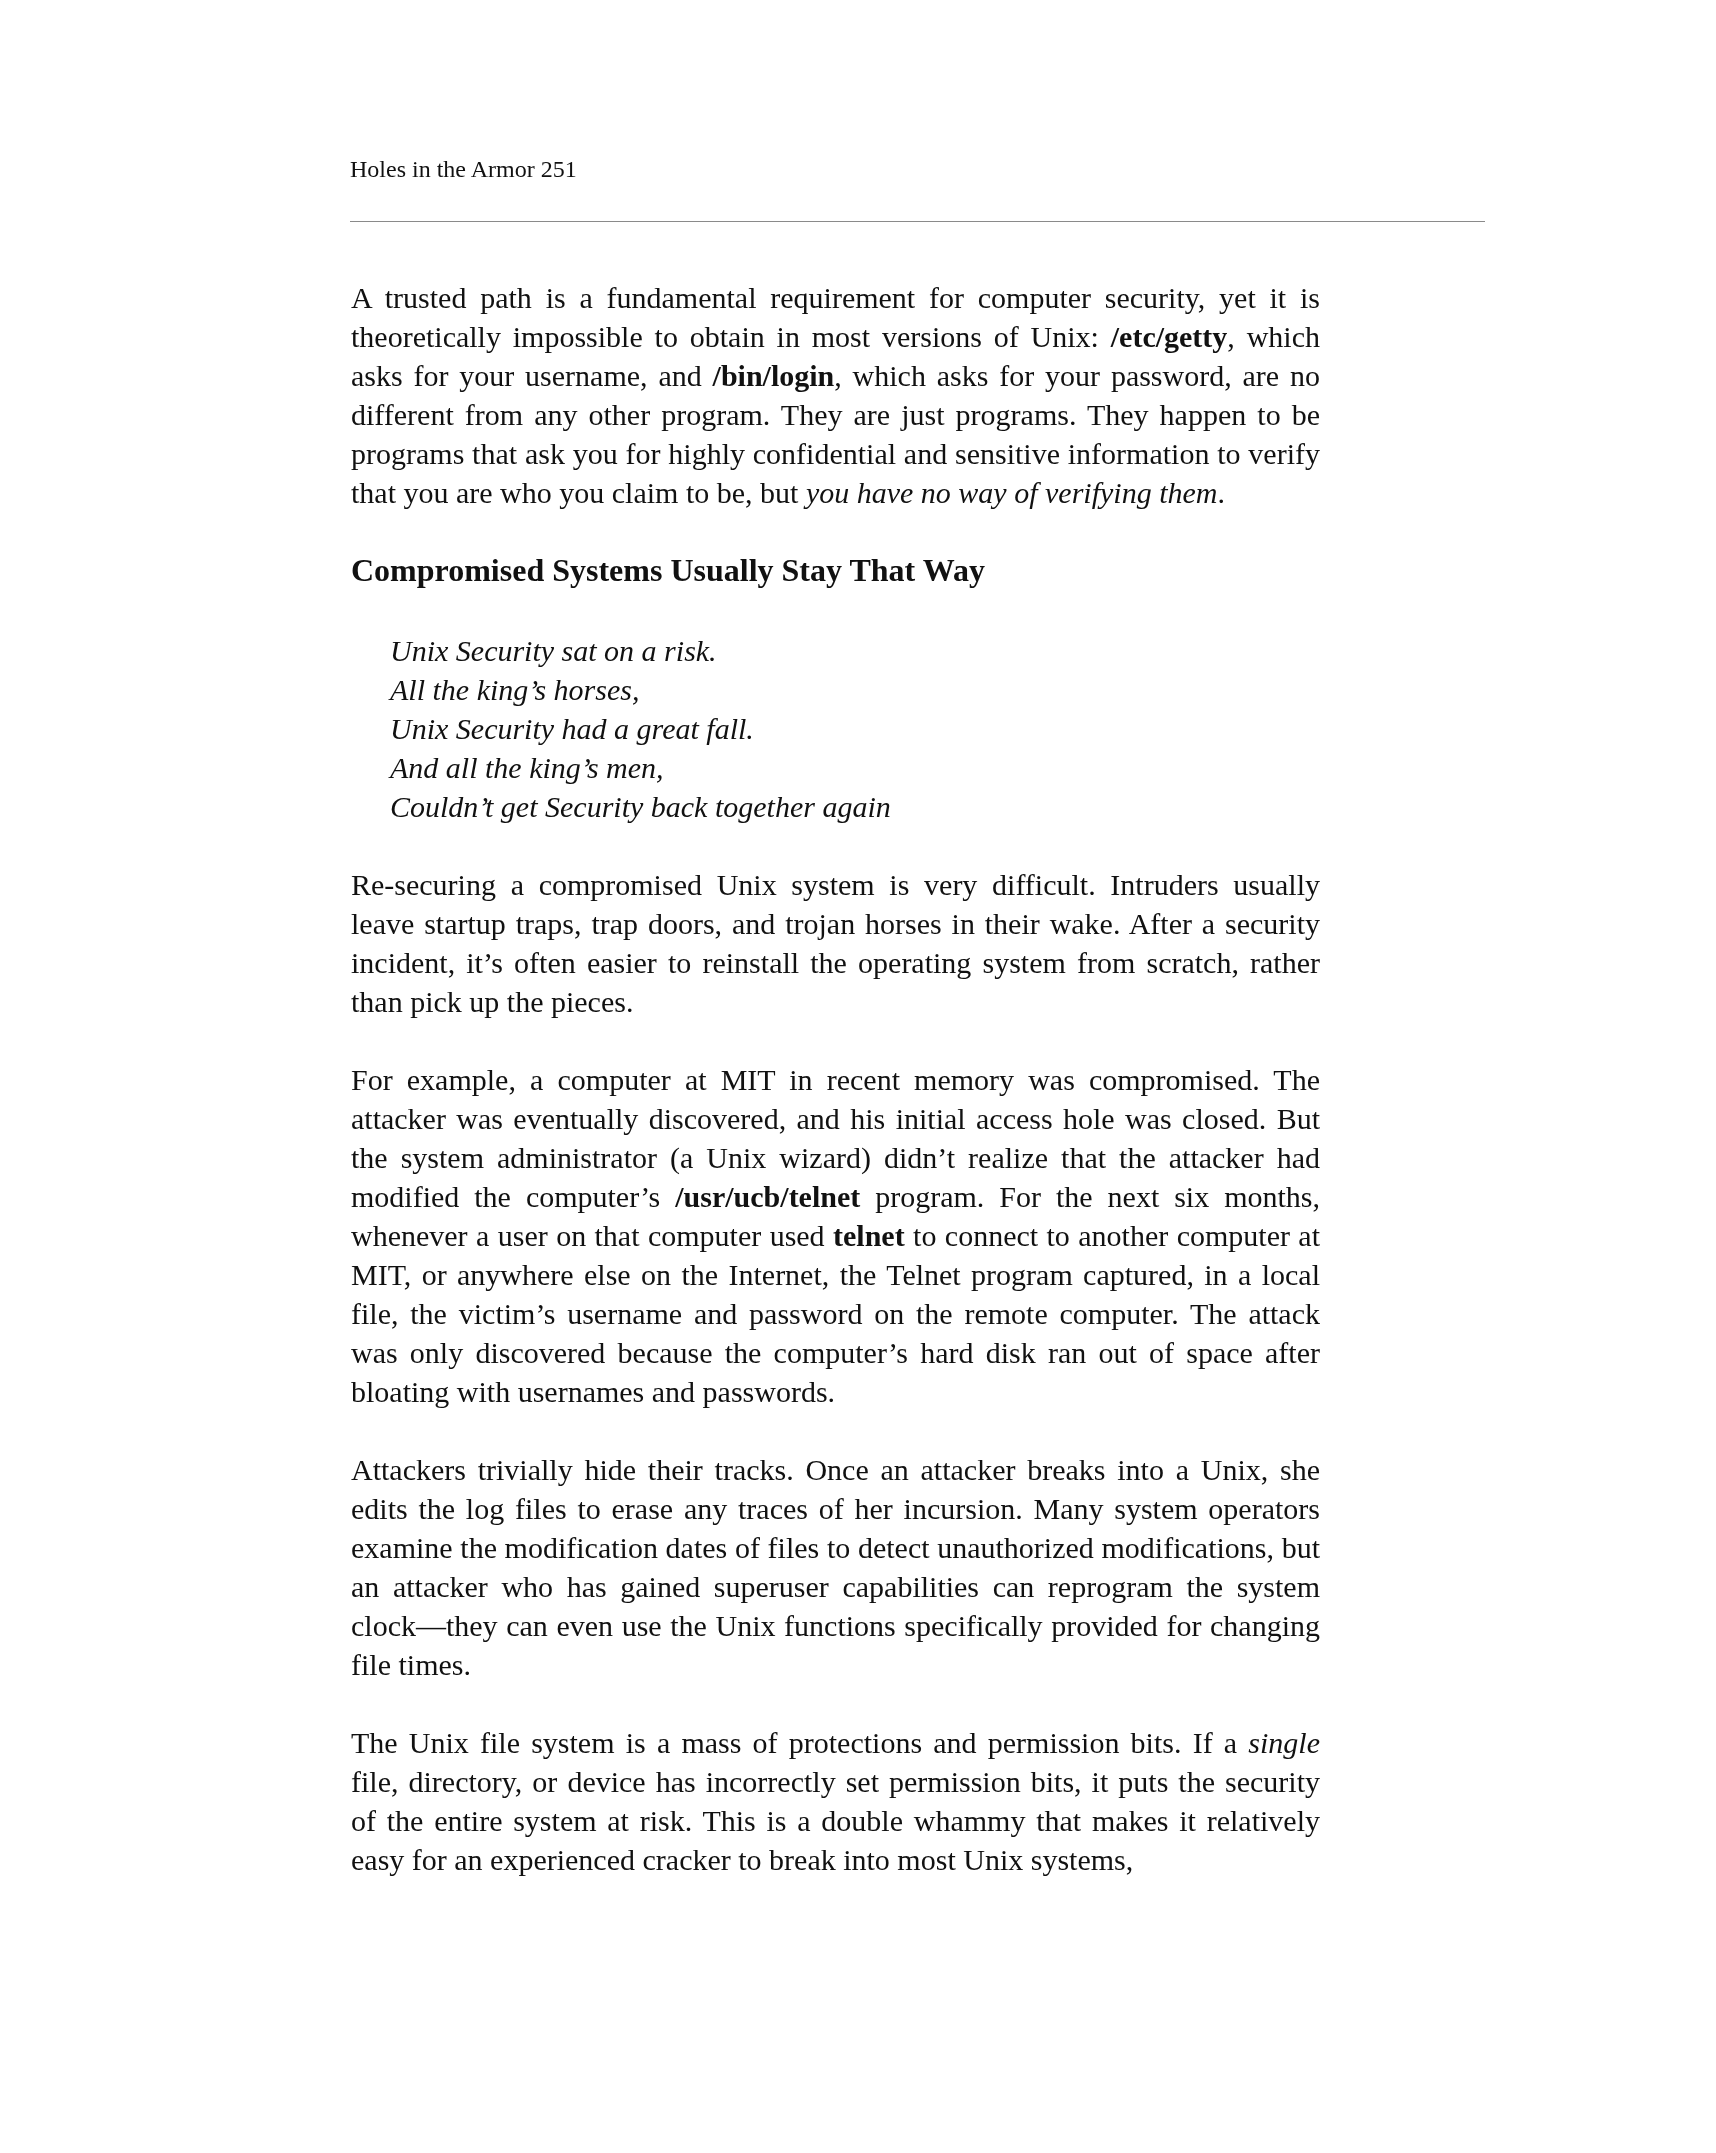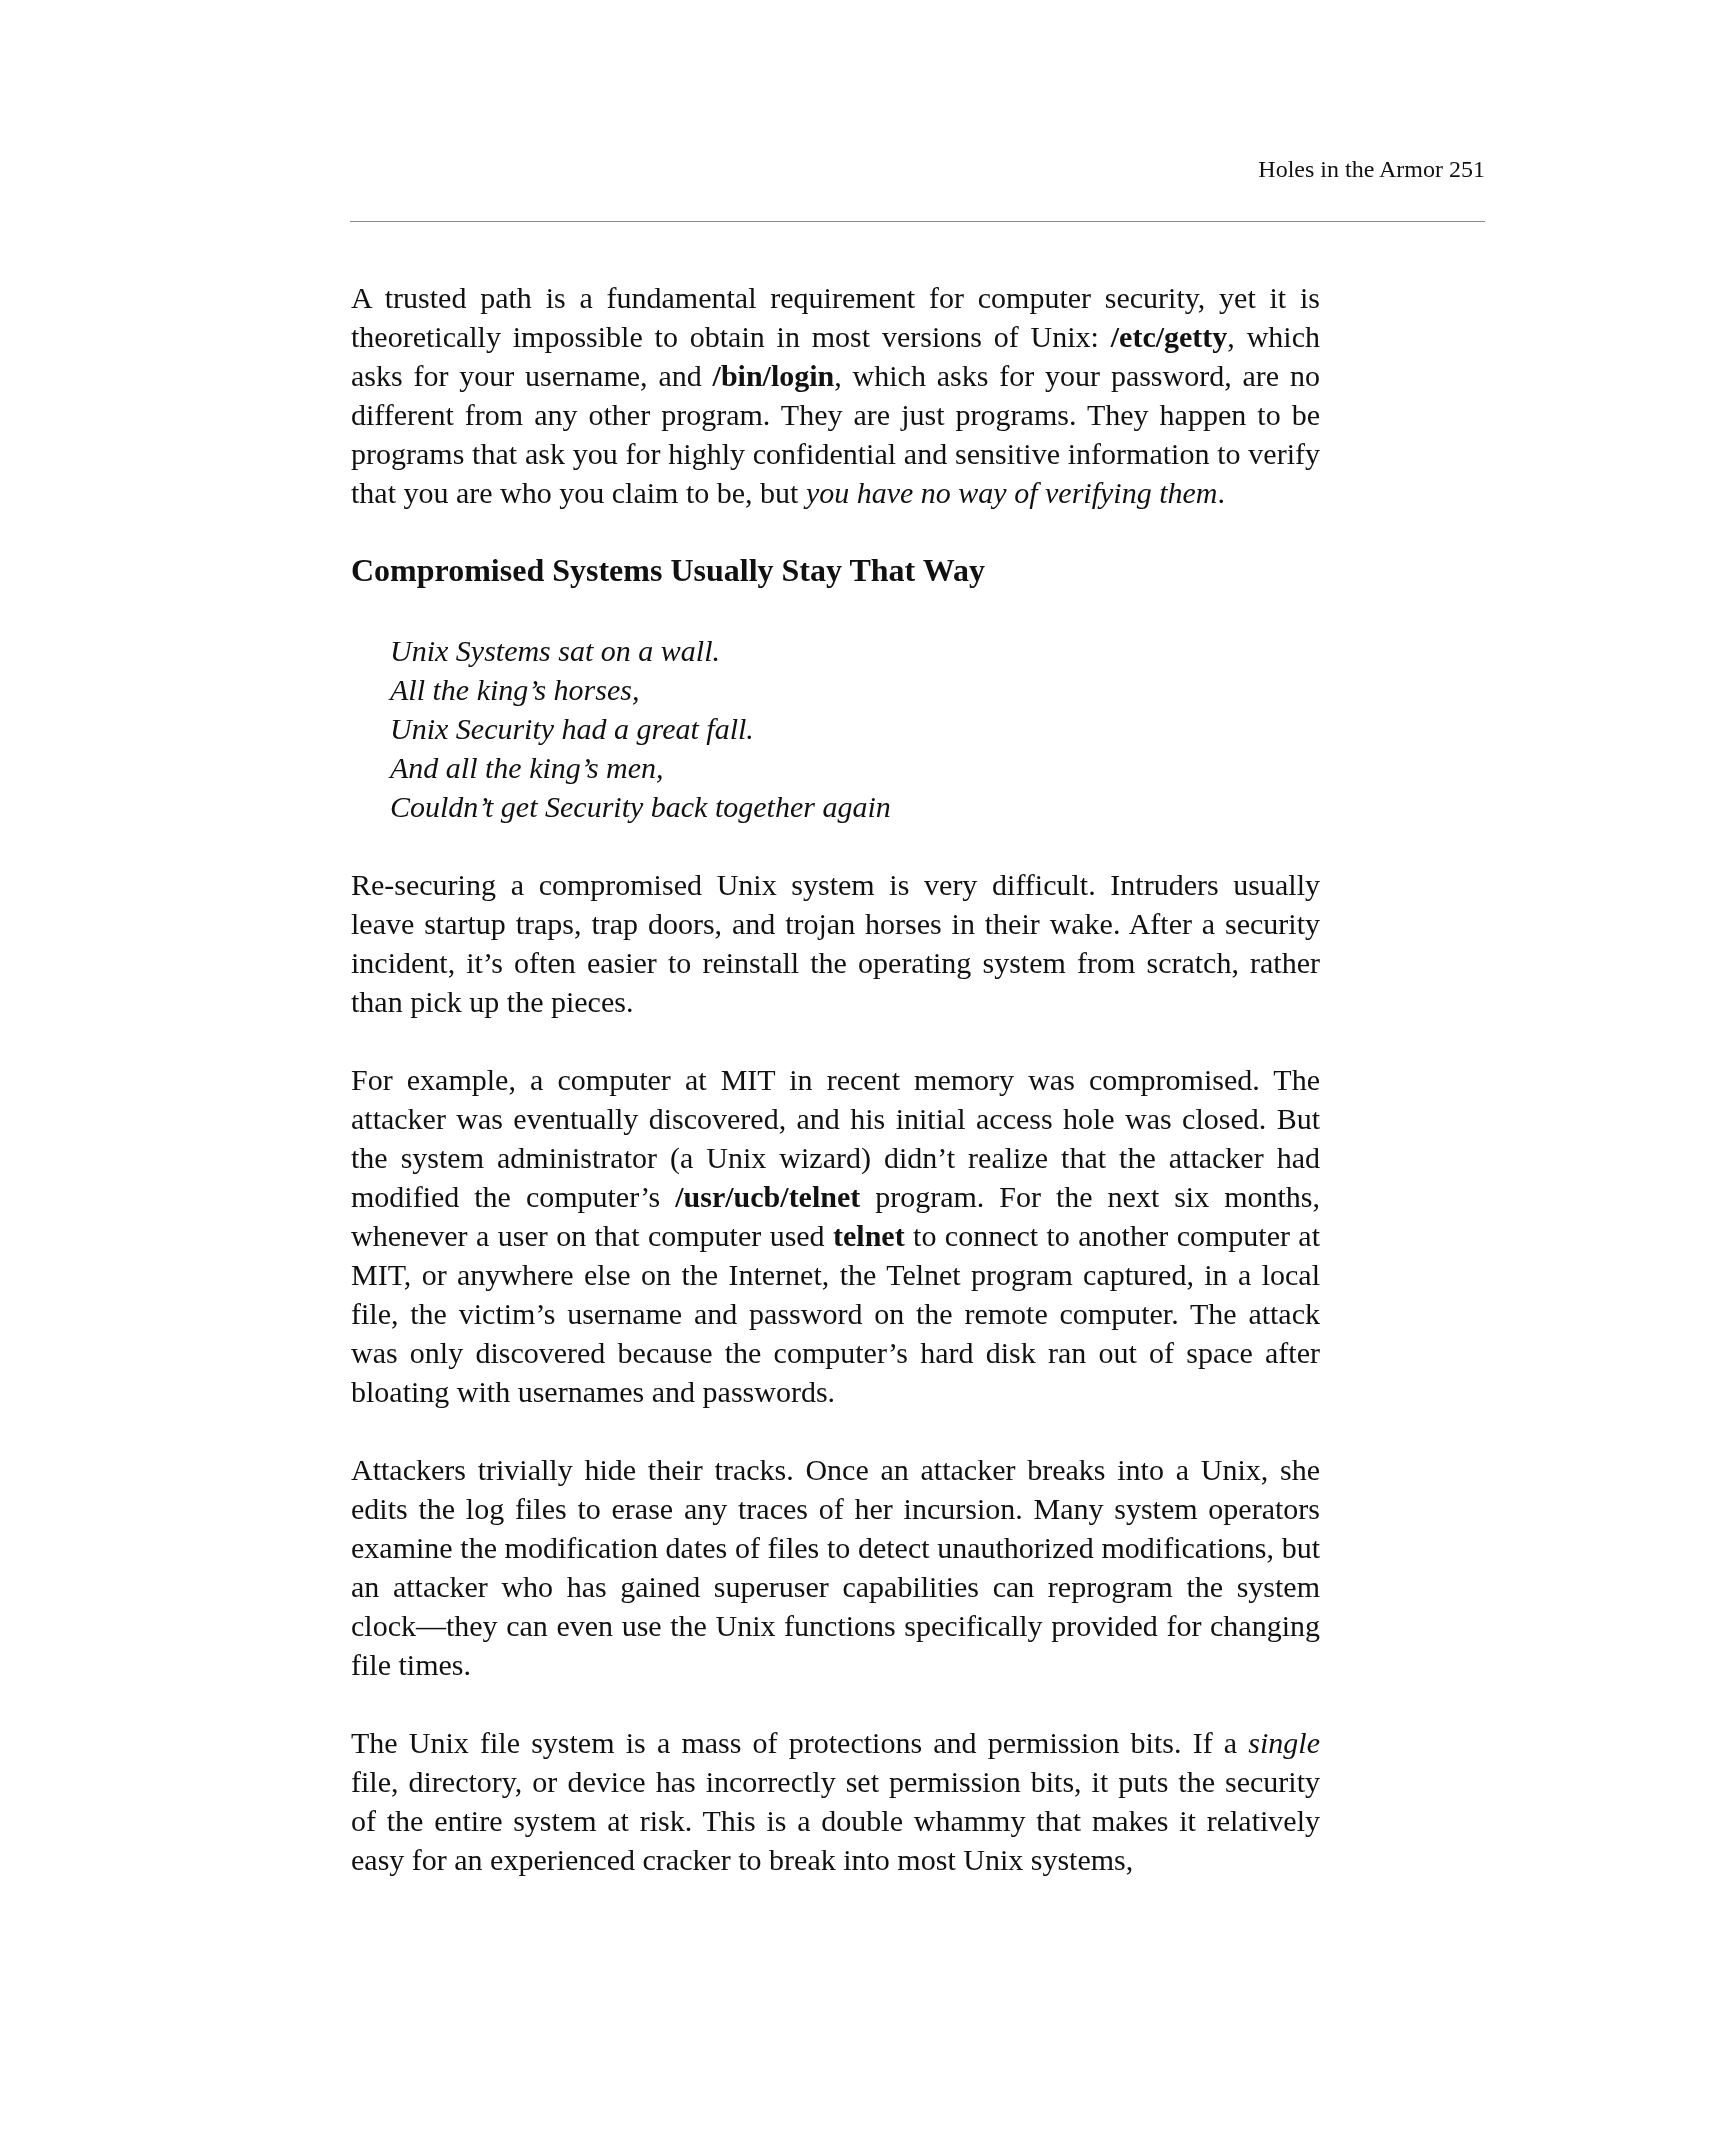--- a/index.html
+++ b/index.html
@@ -1,40 +1,40 @@
 <!DOCTYPE html>
 <html><head>
 <meta charset="utf-8">
 <style>
   html, body { margin: 0; padding: 0; background: #ffffff; }
   body { width: 1717px; height: 2153px; position: relative; overflow: hidden;
          font-family: "Liberation Serif", "DejaVu Serif", serif; color: #111111; }
   .running-head { position: absolute; left: 350px; width: 1135px; top: 155px;
-                  text-align: right; font-size: 24px; line-height: 29px; }
+                  text-align: left; font-size: 24px; line-height: 29px; }
   .rule { position: absolute; left: 350px; width: 1135px; top: 221px; height: 0;
           border-top: 1.9px solid #8a8a8a; }
   .column { position: absolute; left: 351px; top: 274px; width: 969px; }
   p.body { margin: 4px 0 39px 0; font-size: 30px; line-height: 39px; text-align: justify; }
   h2.section { margin: 24px 0 41px 0; font-size: 32px; line-height: 39px; font-weight: bold; }
   .poem { margin: 0 0 39px 39px; font-size: 30px; line-height: 39px; font-style: italic; }
   .poem div { white-space: nowrap; }
   b { font-weight: bold; }
   i { font-style: italic; }
 </style>
 </head>
 <body>
 
 <div class="running-head">Holes in the Armor 251</div>
 <div class="rule"></div>
 
 <div class="column">
   <p class="body">A trusted path is a fundamental requirement for computer security, yet it is theoretically impossible to obtain in most versions of Unix: <b>/etc/getty</b>, which asks for your username, and <b>/bin/login</b>, which asks for your pass­word, are no different from any other program. They are just programs. They happen to be programs that ask you for highly confidential and sensi­tive information to verify that you are who you claim to be, but <i>you have no way of verifying them</i>.</p>
   <h2 class="section">Compromised Systems Usually Stay That Way</h2>
   <div class="poem">
-    <div>Unix Systems sat on a wall.</div>
+    <div>Unix Security sat on a risk.</div>
     <div>All the king’s horses,</div>
     <div>Unix Security had a great fall.</div>
     <div>And all the king’s men,</div>
     <div>Couldn’t get Security back together again</div>
   </div>
   <p class="body">Re-securing a compromised Unix system is very difficult. Intruders usually leave startup traps, trap doors, and trojan horses in their wake. After a secu­rity incident, it’s often easier to reinstall the operating system from scratch, rather than pick up the pieces.</p>
   <p class="body">For example, a computer at MIT in recent memory was compromised. The attacker was eventually discovered, and his initial access hole was closed. But the system administrator (a Unix wizard) didn’t realize that the attacker had modified the computer’s <b>/usr/ucb/telnet</b> program. For the next six months, whenever a user on that computer used <b>telnet</b> to connect to another computer at MIT, or anywhere else on the Internet, the Telnet program captured, in a local file, the victim’s username and password on the remote computer. The attack was only discovered because the computer’s hard disk ran out of space after bloating with usernames and passwords.</p>
   <p class="body">Attackers trivially hide their tracks. Once an attacker breaks into a Unix, she edits the log files to erase any traces of her incursion. Many system operators examine the modification dates of files to detect unauthorized modifications, but an attacker who has gained superuser capabilities can reprogram the system clock—they can even use the Unix functions specifi­cally provided for changing file times.</p>
   <p class="body">The Unix file system is a mass of protections and permission bits. If a <i>sin­gle</i> file, directory, or device has incorrectly set permission bits, it puts the security of the entire system at risk. This is a double whammy that makes it relatively easy for an experienced cracker to break into most Unix systems,</p>
 </div>

